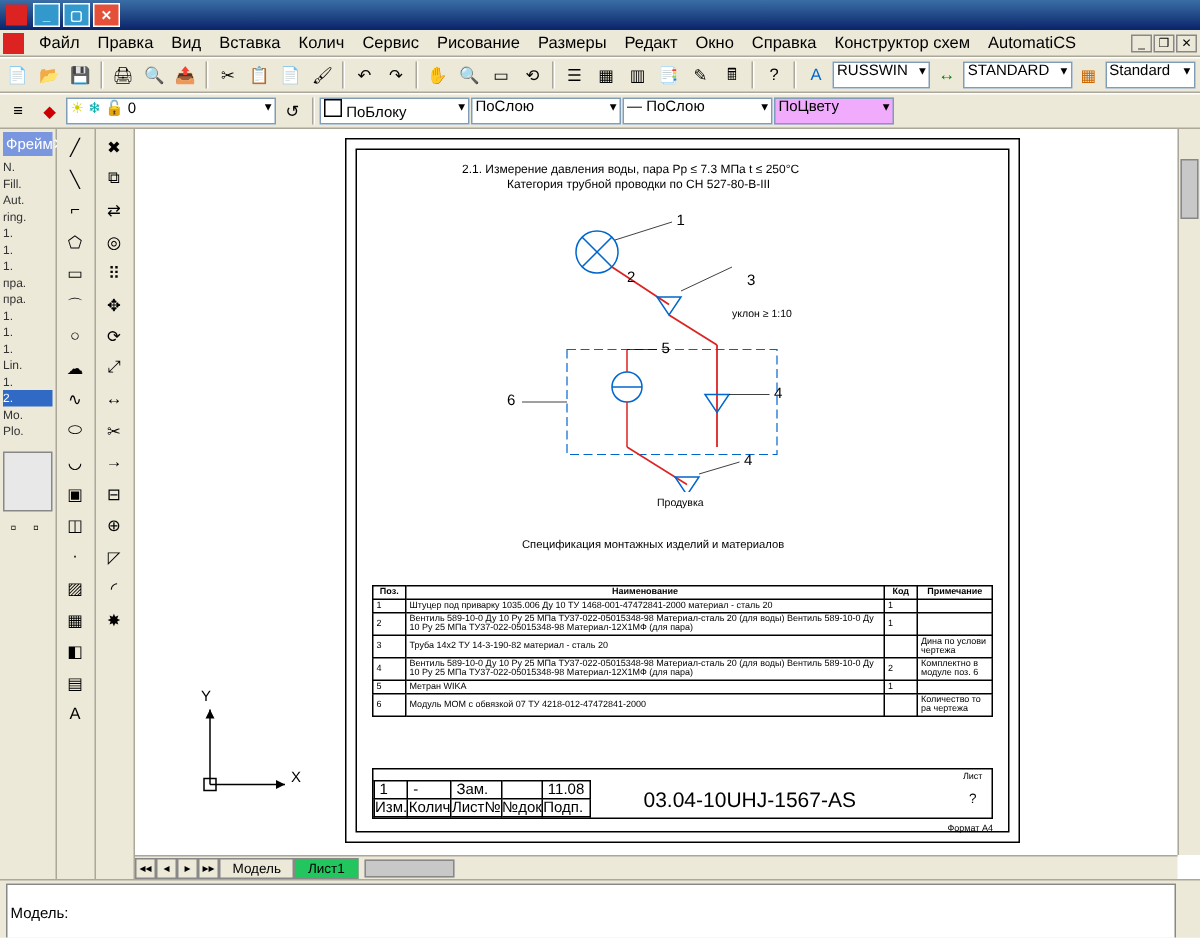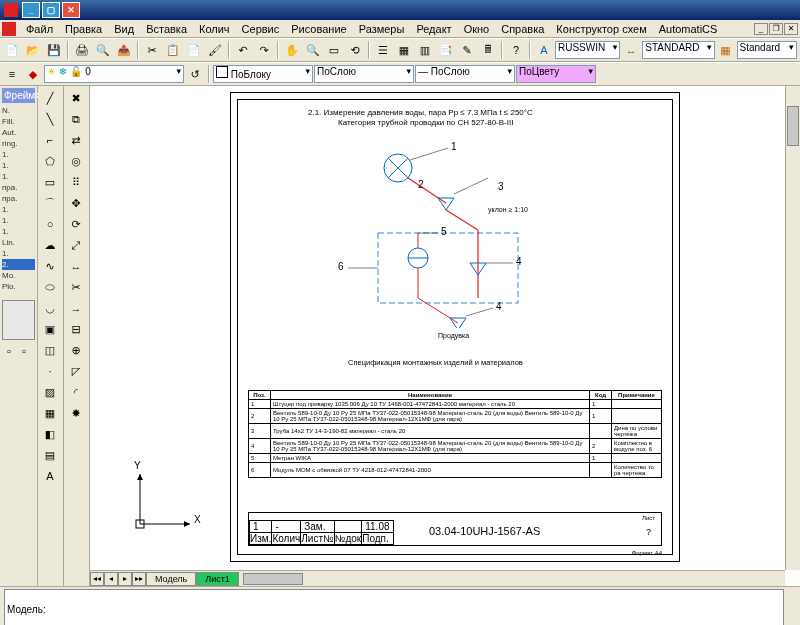--- a/index.html
+++ b/index.html
@@ -328,21 +328,21 @@
                 <td></td>
                 <td>Количество то ра
 чертежа</td>
               </tr>
         </tbody>
           </table>
 
         <div class="titleblk">
           <div style="position:absolute;right:6px;top:2px;font-size:6px">Лист</div>
           <div style="position:absolute;right:10px;top:14px;font-size:9px">?</div>
-          <div style="position:absolute;left:180px;top:12px;font-size:11px">03.04-10UHJ-1567-AS</div>
+          <div style="position:absolute;left:180px;top:12px;font-size:14px">03.04-10UHJ-1567-AS</div>
           <table style="position:absolute;left:0;bottom:0;border-collapse:collapse;font-size:5px">
             <tbody>
                 <tr>
                   <td style="border:0.5px solid #000;padding:0 3px">1</td>
                   <td style="border:0.5px solid #000;padding:0 3px">-</td>
                   <td style="border:0.5px solid #000;padding:0 3px">Зам.</td>
                   <td style="border:0.5px solid #000;padding:0 6px"></td>
                   <td style="border:0.5px solid #000;padding:0 3px">11.08</td>
                 </tr>
             <tr>

